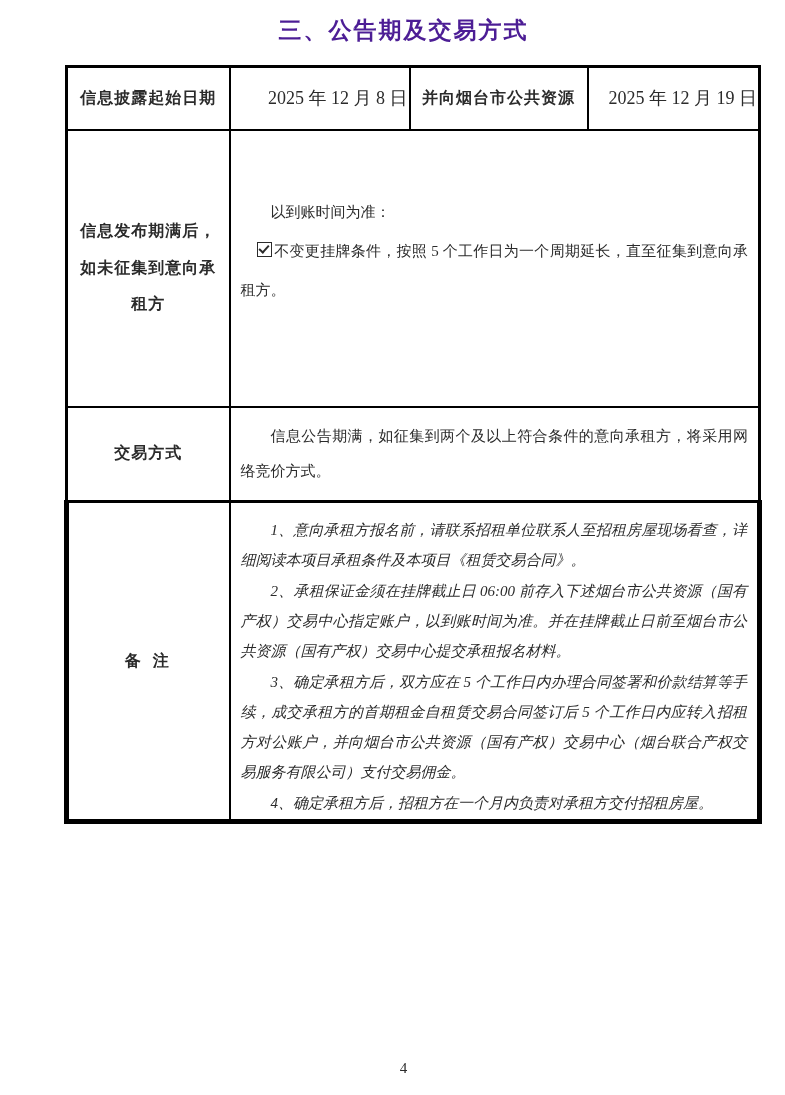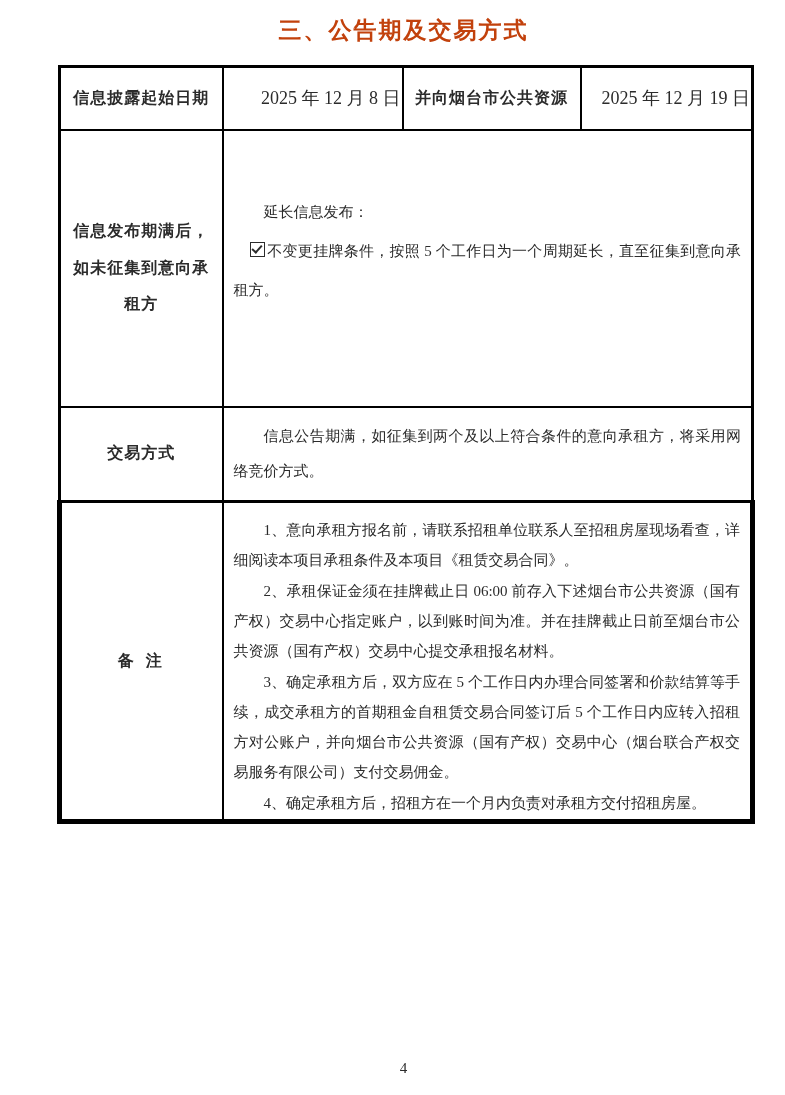--- a/index.html
+++ b/index.html
@@ -14,25 +14,25 @@
   }
   .doc-title{
     margin:0;
     padding-top:15px;
     margin-left:57px;
     width:693px;
     text-align:center;
     font-size:23px;
     font-weight:bold;
     letter-spacing:2px;
-    color:#c2410c;
+    color:#4c1d95;
   }
   .doc-table{
     position:absolute;
-    left:57px;
+    left:64px;
     top:65px;
     width:693px;
     border-collapse:collapse;
     table-layout:fixed;
     border:3px solid #000;
   }
   .doc-table td{
     border:2px solid #000;
     box-sizing:border-box;
     color:#2b2b2b;
@@ -68,21 +68,21 @@
   .r4{ height:95px; }
   .r5{ height:173px; }
   .r6{ height:320px; }
 
   .r3 .content-cell{ vertical-align:top; padding-top:62px; }
   .r3 .content-cell p{ line-height:39px; }
   .r3 .cb-line{ text-indent:1.1em; }
   .r4 .content-cell{ vertical-align:middle; }
   .r5 .content-cell{ vertical-align:top; padding-top:55px; }
   .r5 .content-cell p{ line-height:26px; }
-  .r6 .content-cell{ vertical-align:top; padding-top:12px; }
+  .r6 .content-cell{ vertical-align:top; padding-top:12px;font-style:italic; }
   .r6 .content-cell p{ line-height:30px; margin-bottom:1px; }
 
   
   .r6 td{ border-top-width:3px; border-bottom-width:5px; }
   .r6 .label-cell{ border-left-width:5px; letter-spacing:4px; }
   .r6 .content-cell{ border-right-width:5px; }
 
   
   .checkbox{
     display:inline-block;
@@ -131,21 +131,21 @@
         <td class="label-cell">并向烟台市公共资源</td>
         <td class="center-cell">2025 年 12 月 19 日</td>
       </tr>
 
 
       <tr class="r3">
         <td class="label-cell">信息发布期满后，
 如未征集到意向承
 租方</td>
         <td class="content-cell" colspan="3">
-          <p class="indent">延长信息发布：</p>
+          <p class="indent">以到账时间为准：</p>
           <p class="cb-line"><span class="checkbox"><span class="tick"></span></span><span>不变更挂牌条件，按照 5 个工作日为一个周期延长，直至征集到意向承租方。</span></p>
         </td>
       </tr>
 
       <tr class="r4">
         <td class="label-cell">交易方式</td>
         <td class="content-cell" colspan="3">
           <p class="indent">信息公告期满，如征集到两个及以上符合条件的意向承租方，将采用网络竞价方式。</p>
         </td>
       </tr>

